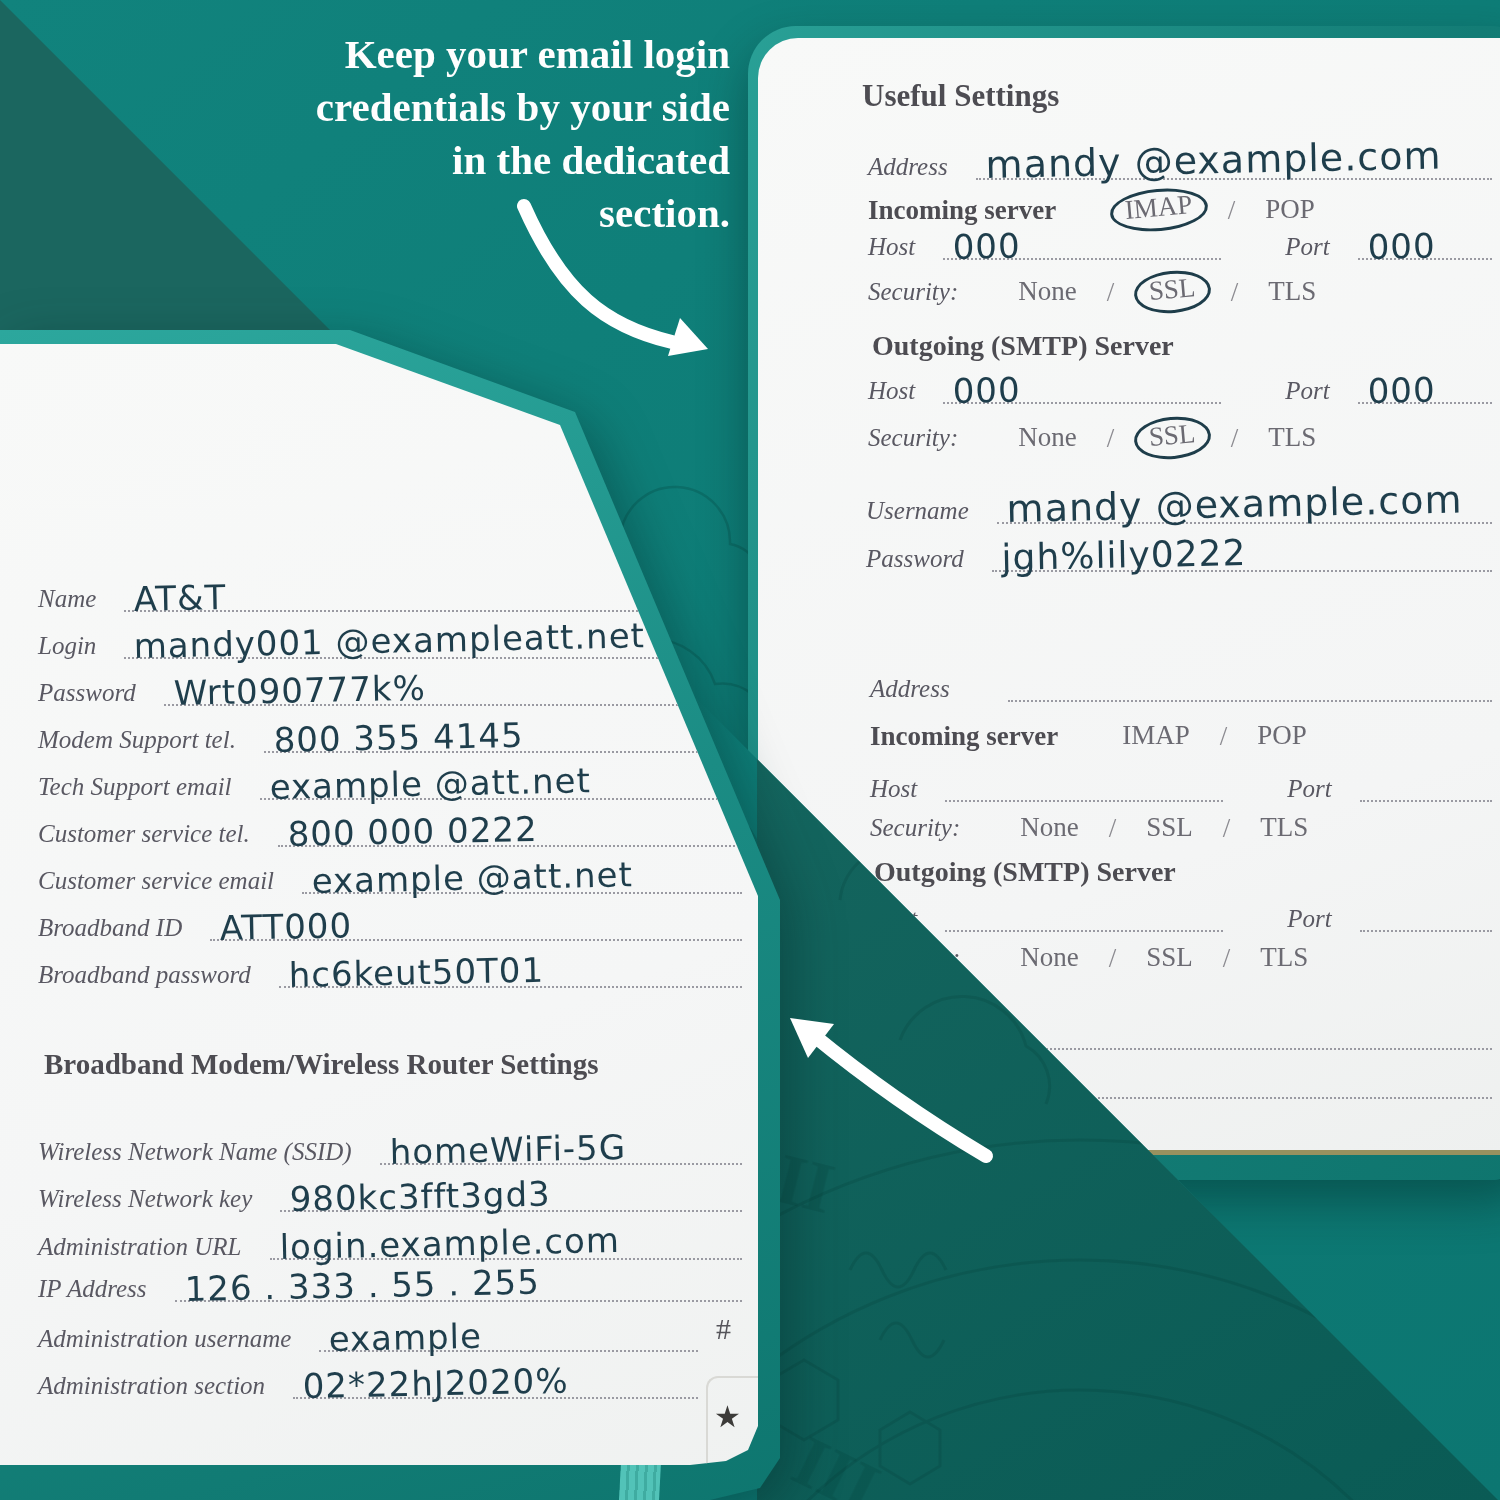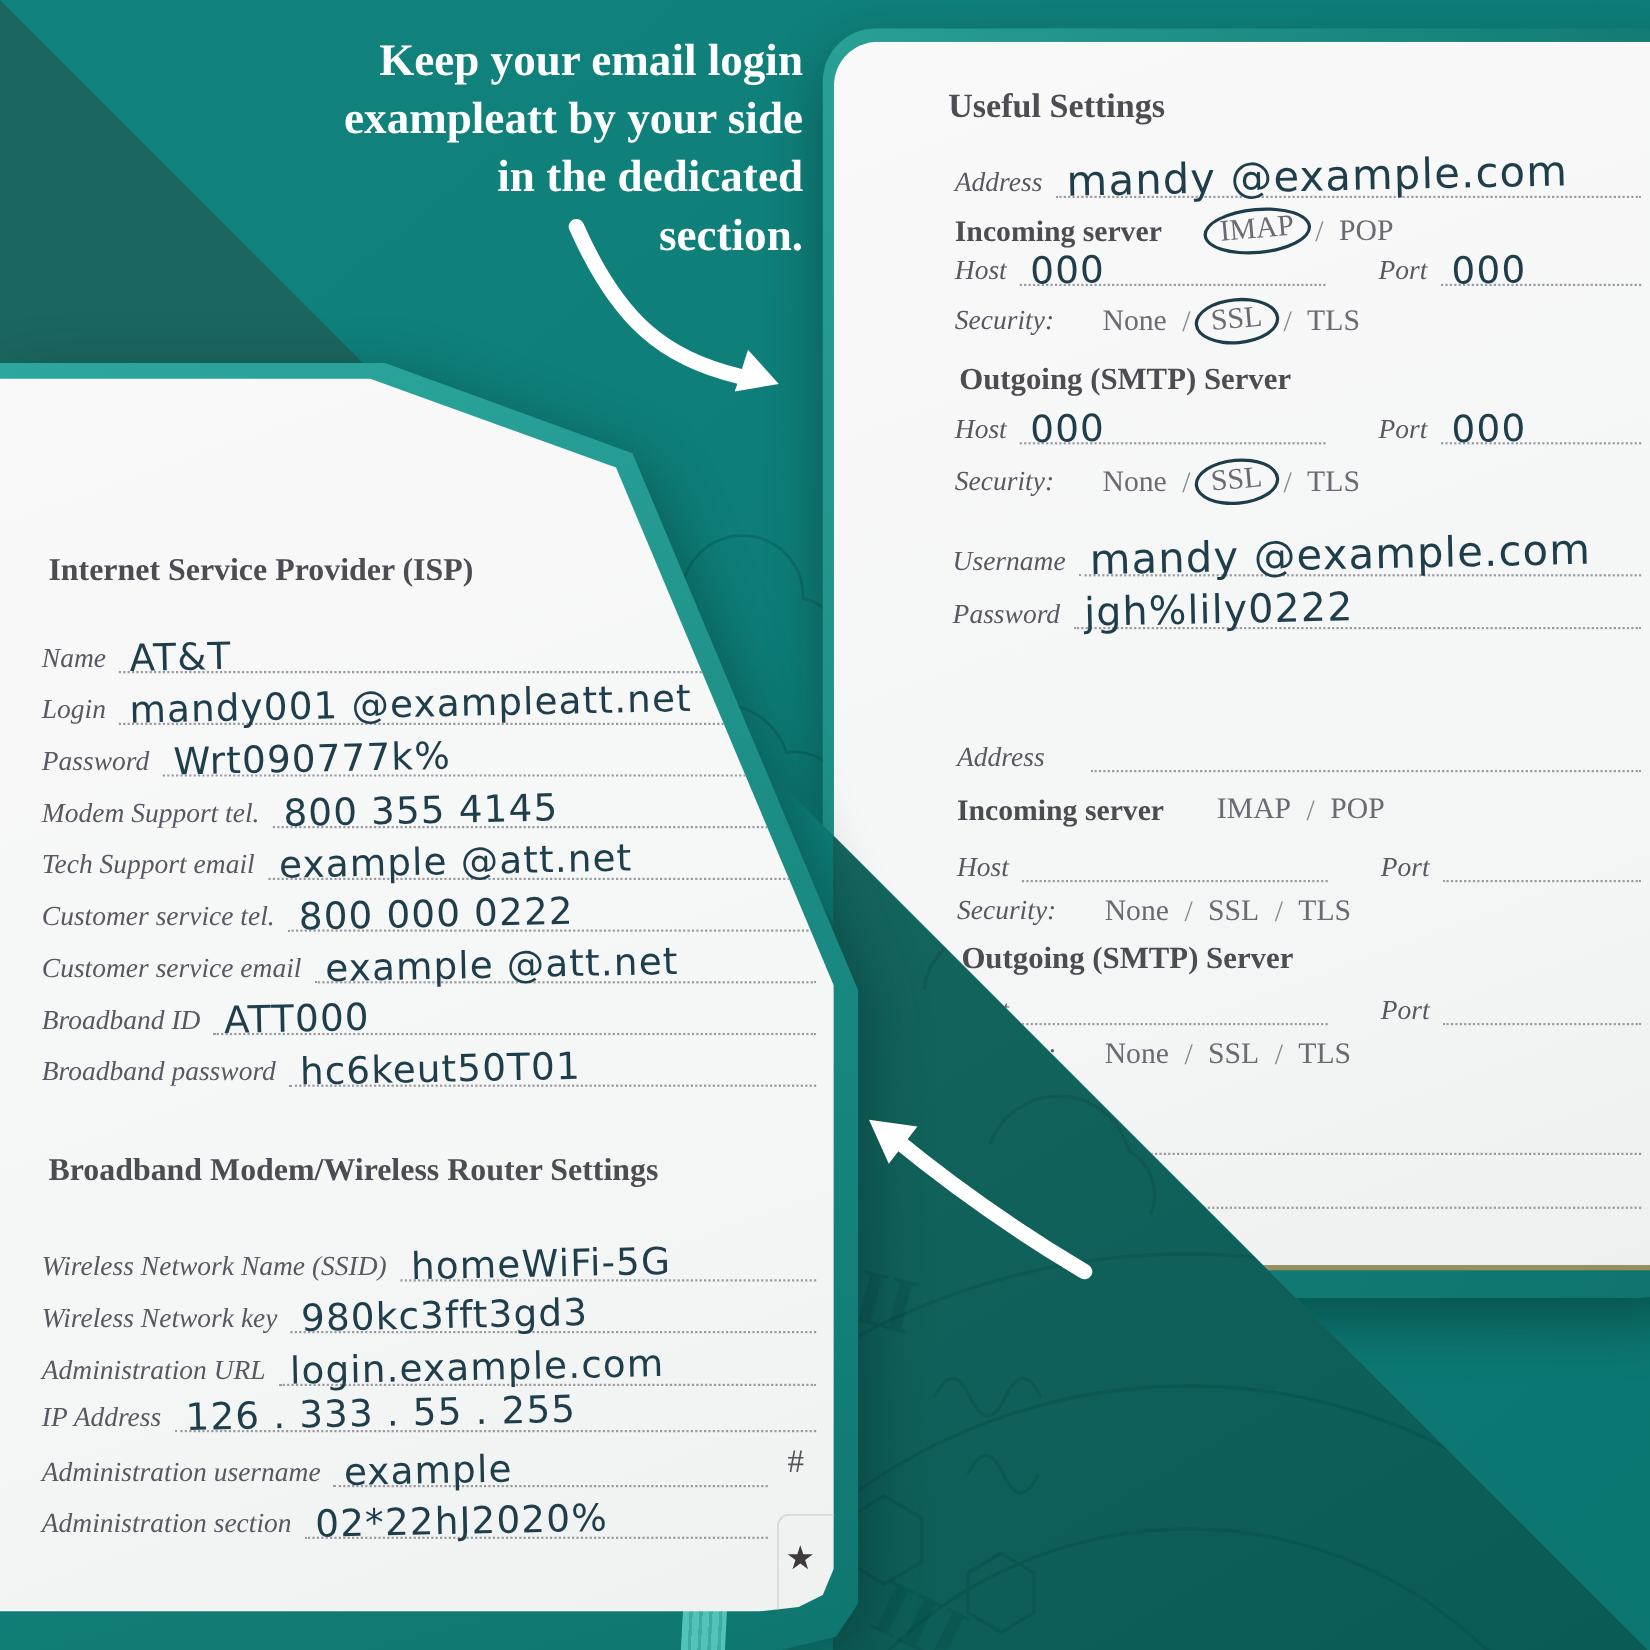--- a/index.html
+++ b/index.html
@@ -34,21 +34,21 @@
             clip-path:polygon(0px 14px,336px 14px,560px 95px,758px 566px,758px 1096px,
                               748px 1120px,726px 1131px,690px 1135px,0px 1135px);}
   .band{left:620px;top:1130px;width:40px;height:42px;transform:rotate(3deg);
         background:repeating-linear-gradient(90deg,#52c3b8 0 6px,#3faca1 6px 9px);}
   .tab-line{left:706px;top:1046px;width:52px;height:88px;border-left:2px solid #d9d9d5;
             border-top:2px solid #d9d9d5;border-top-left-radius:12px;}
 
   
   .pg-title{font-size:37px;color:#55545a;line-height:46px;white-space:pre-line;}
   .sec-head{font-size:29px;font-weight:bold;color:#4d4c52;white-space:nowrap;}
-  .row{display:flex;align-items:flex-end;height:40px;}
+  .row{display:flex;align-items:flex-end;height:40px;gap:16px;}
   .lbl{font-style:italic;font-size:25px;color:#595862;white-space:nowrap;
        padding-right:12px;line-height:1.05;}
   .lbl-b{font-weight:bold;font-style:normal;font-size:27px;color:#4d4c52;}
   .wline{flex:1;border-bottom:2.5px dotted #9a9aa2;position:relative;height:100%;}
   .hand{position:absolute;left:10px;bottom:-6px;white-space:nowrap;
         font-family:"DejaVu Sans",sans-serif;color:#1f3e4c;font-size:34px;
         letter-spacing:1px;transform:rotate(-1.2deg);transform-origin:left bottom;line-height:1;}
   .hand.lg{font-size:38px;}
   .opt{font-size:27px;color:#6b6a72;white-space:nowrap;line-height:1.1;padding:0 10px;}
   .slash{font-size:27px;color:#8b8a90;padding:0 4px;}
@@ -233,21 +233,20 @@
       <text x="788" y="1478" transform="rotate(26 788 1478)">III</text>
     </g>
   </svg>
 
   <div class="abs lnb">
     <div class="abs lnb-cover"></div>
     <div class="abs band"></div>
     <div class="abs lnb-page">
 
 
-      <div class="abs sec-head" style="left:44px;top:172px">Internet Service Provider (ISP)</div>
 
       <div class="abs row" style="left:38px;top:242px;width:704px">
         <span class="lbl">Name</span>
         <span class="wline">
           <span class="hand">AT&amp;T</span>
         </span>
       </div>
       <div class="abs row" style="left:38px;top:289px;width:704px">
         <span class="lbl">Login</span>
         <span class="wline">
@@ -347,17 +346,17 @@
       <path d="M524,206 C562,292 604,326 672,342"></path>
     </g>
     <polygon fill="#ffffff" points="708,349 668,356 680,318"></polygon>
     <g stroke="#ffffff" stroke-width="14" fill="none" stroke-linecap="round">
       <path d="M986,1156 C922,1118 868,1080 812,1034"></path>
     </g>
     <polygon fill="#ffffff" points="790,1018 834,1024 808,1058"></polygon>
   </svg>
 
   <div class="abs caption cap-top">Keep your email login
-exampleatt by your side
+credentials by your side
 in the dedicated
 section.</div>
 
 </div>
 
 </body></html>

